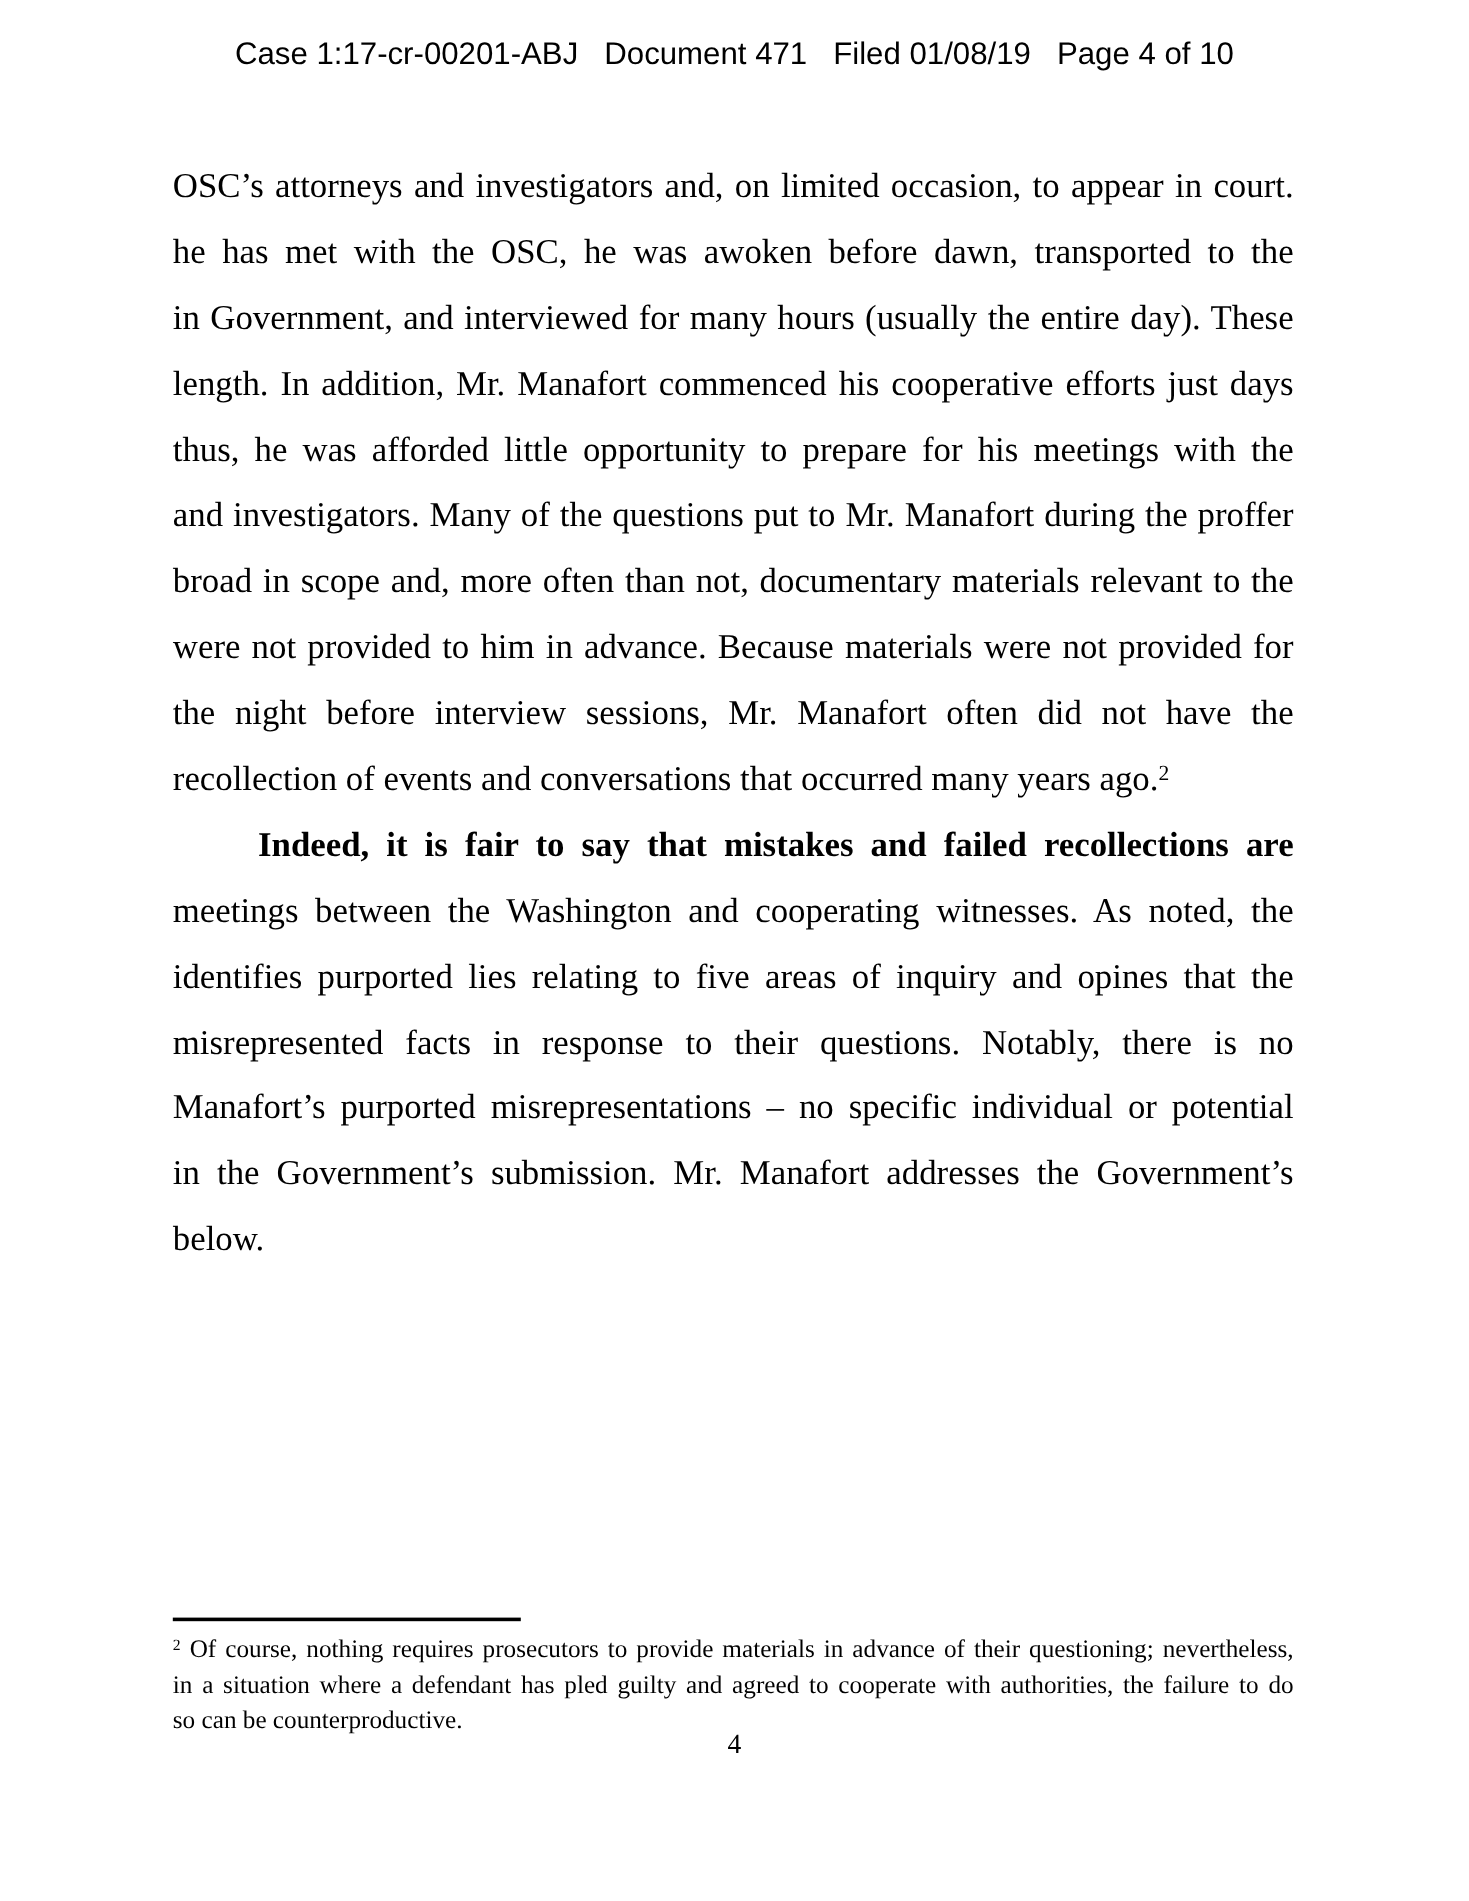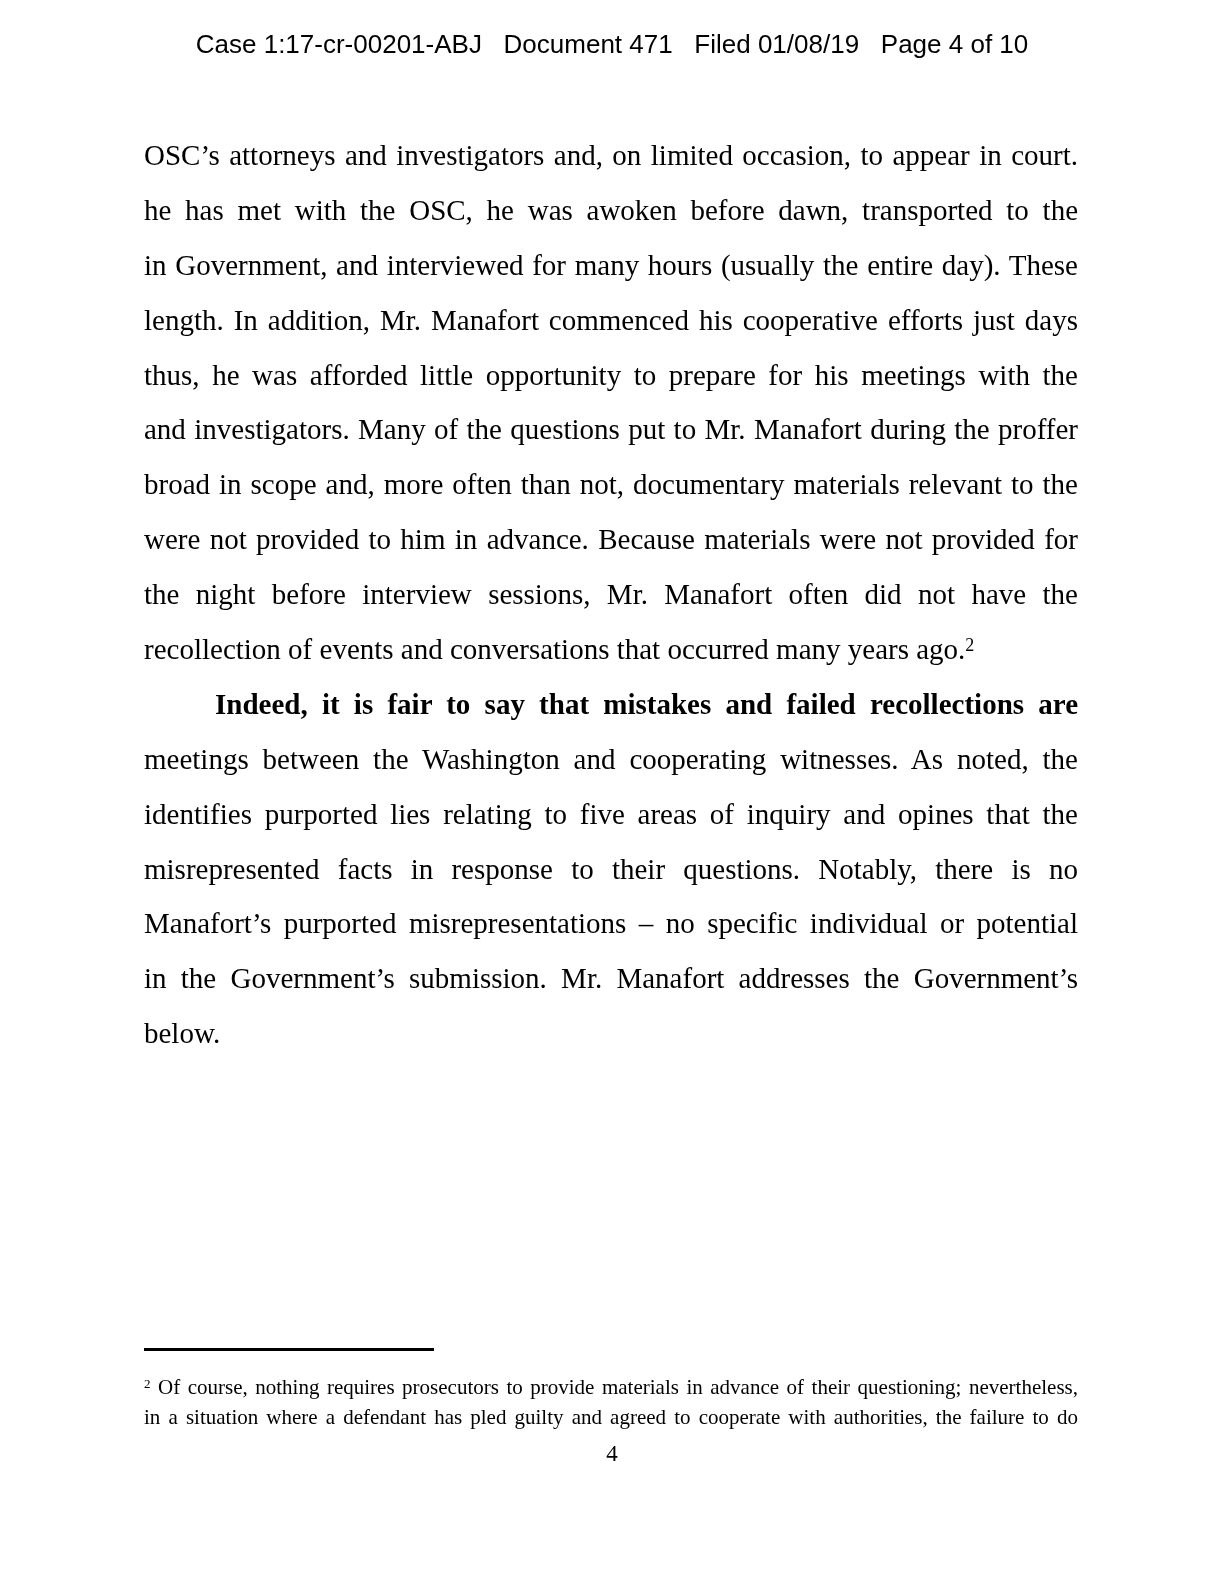--- a/index.html
+++ b/index.html
@@ -66,21 +66,20 @@
     border-top: 3px solid #000000;
   }
   .footnote-text {
     position: absolute;
     left: 144px;
     top: 1360px;
     width: 934px;
     font-family: "Liberation Serif", serif;
     font-size: 21px;
     color: #000000;
-    margin-top: 13px;
   }
   .footnote-text .line {
     line-height: 29.5px;
     height: 29.5px;
   }
   .page-number {
     position: absolute;
     top: 1440px;
     left: 0;
     right: 0;
@@ -120,17 +119,18 @@
         <div class="line">in the Government’s submission.  Mr. Manafort addresses the Government’s specific allegations</div>
         <div class="line line-last">below.</div>
       </div>
   </div>
 
   <div class="footnote-rule"></div>
 
   <div class="footnote-text">
       <div class="line"><sup>2</sup> Of course, nothing requires prosecutors to provide materials in advance of their questioning; nevertheless,</div>
       <div class="line">in a situation where a defendant has pled guilty and agreed to cooperate with authorities, the failure to do</div>
+      <div class="line line-last">so can be counterproductive.</div>
     </div>
 
   <div class="page-number">4</div>
 
 </div>
 
 </body></html>

